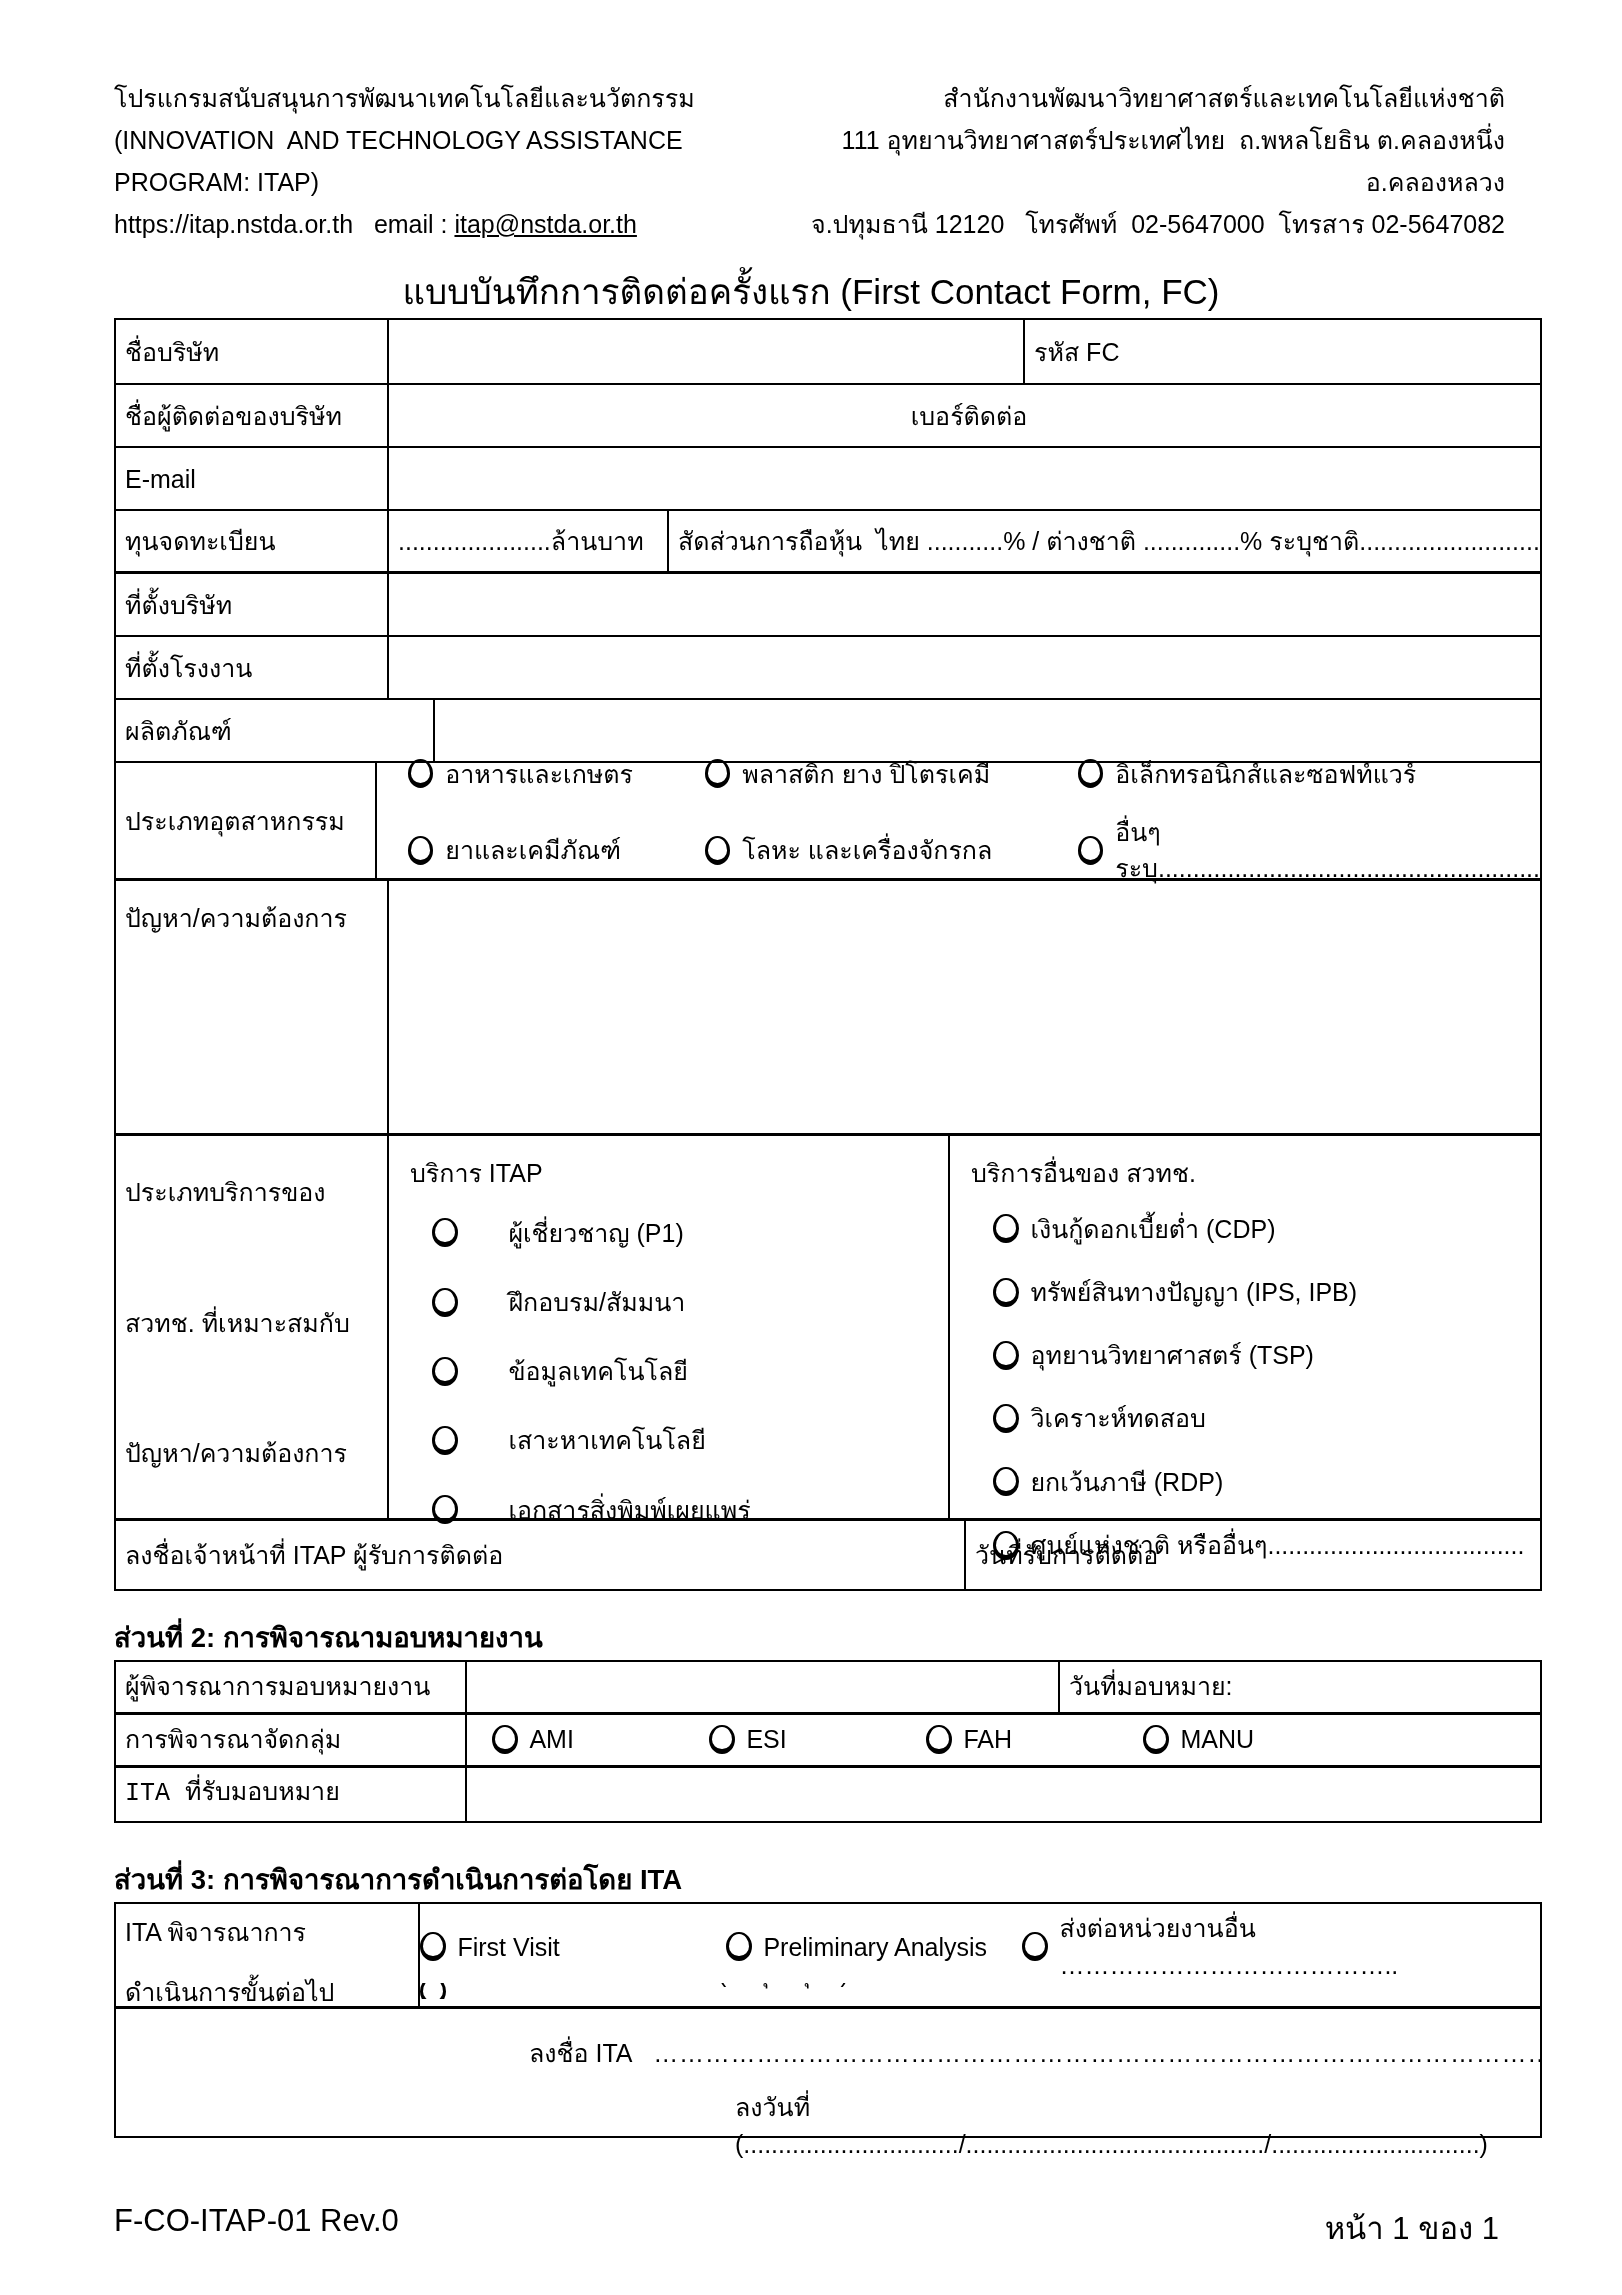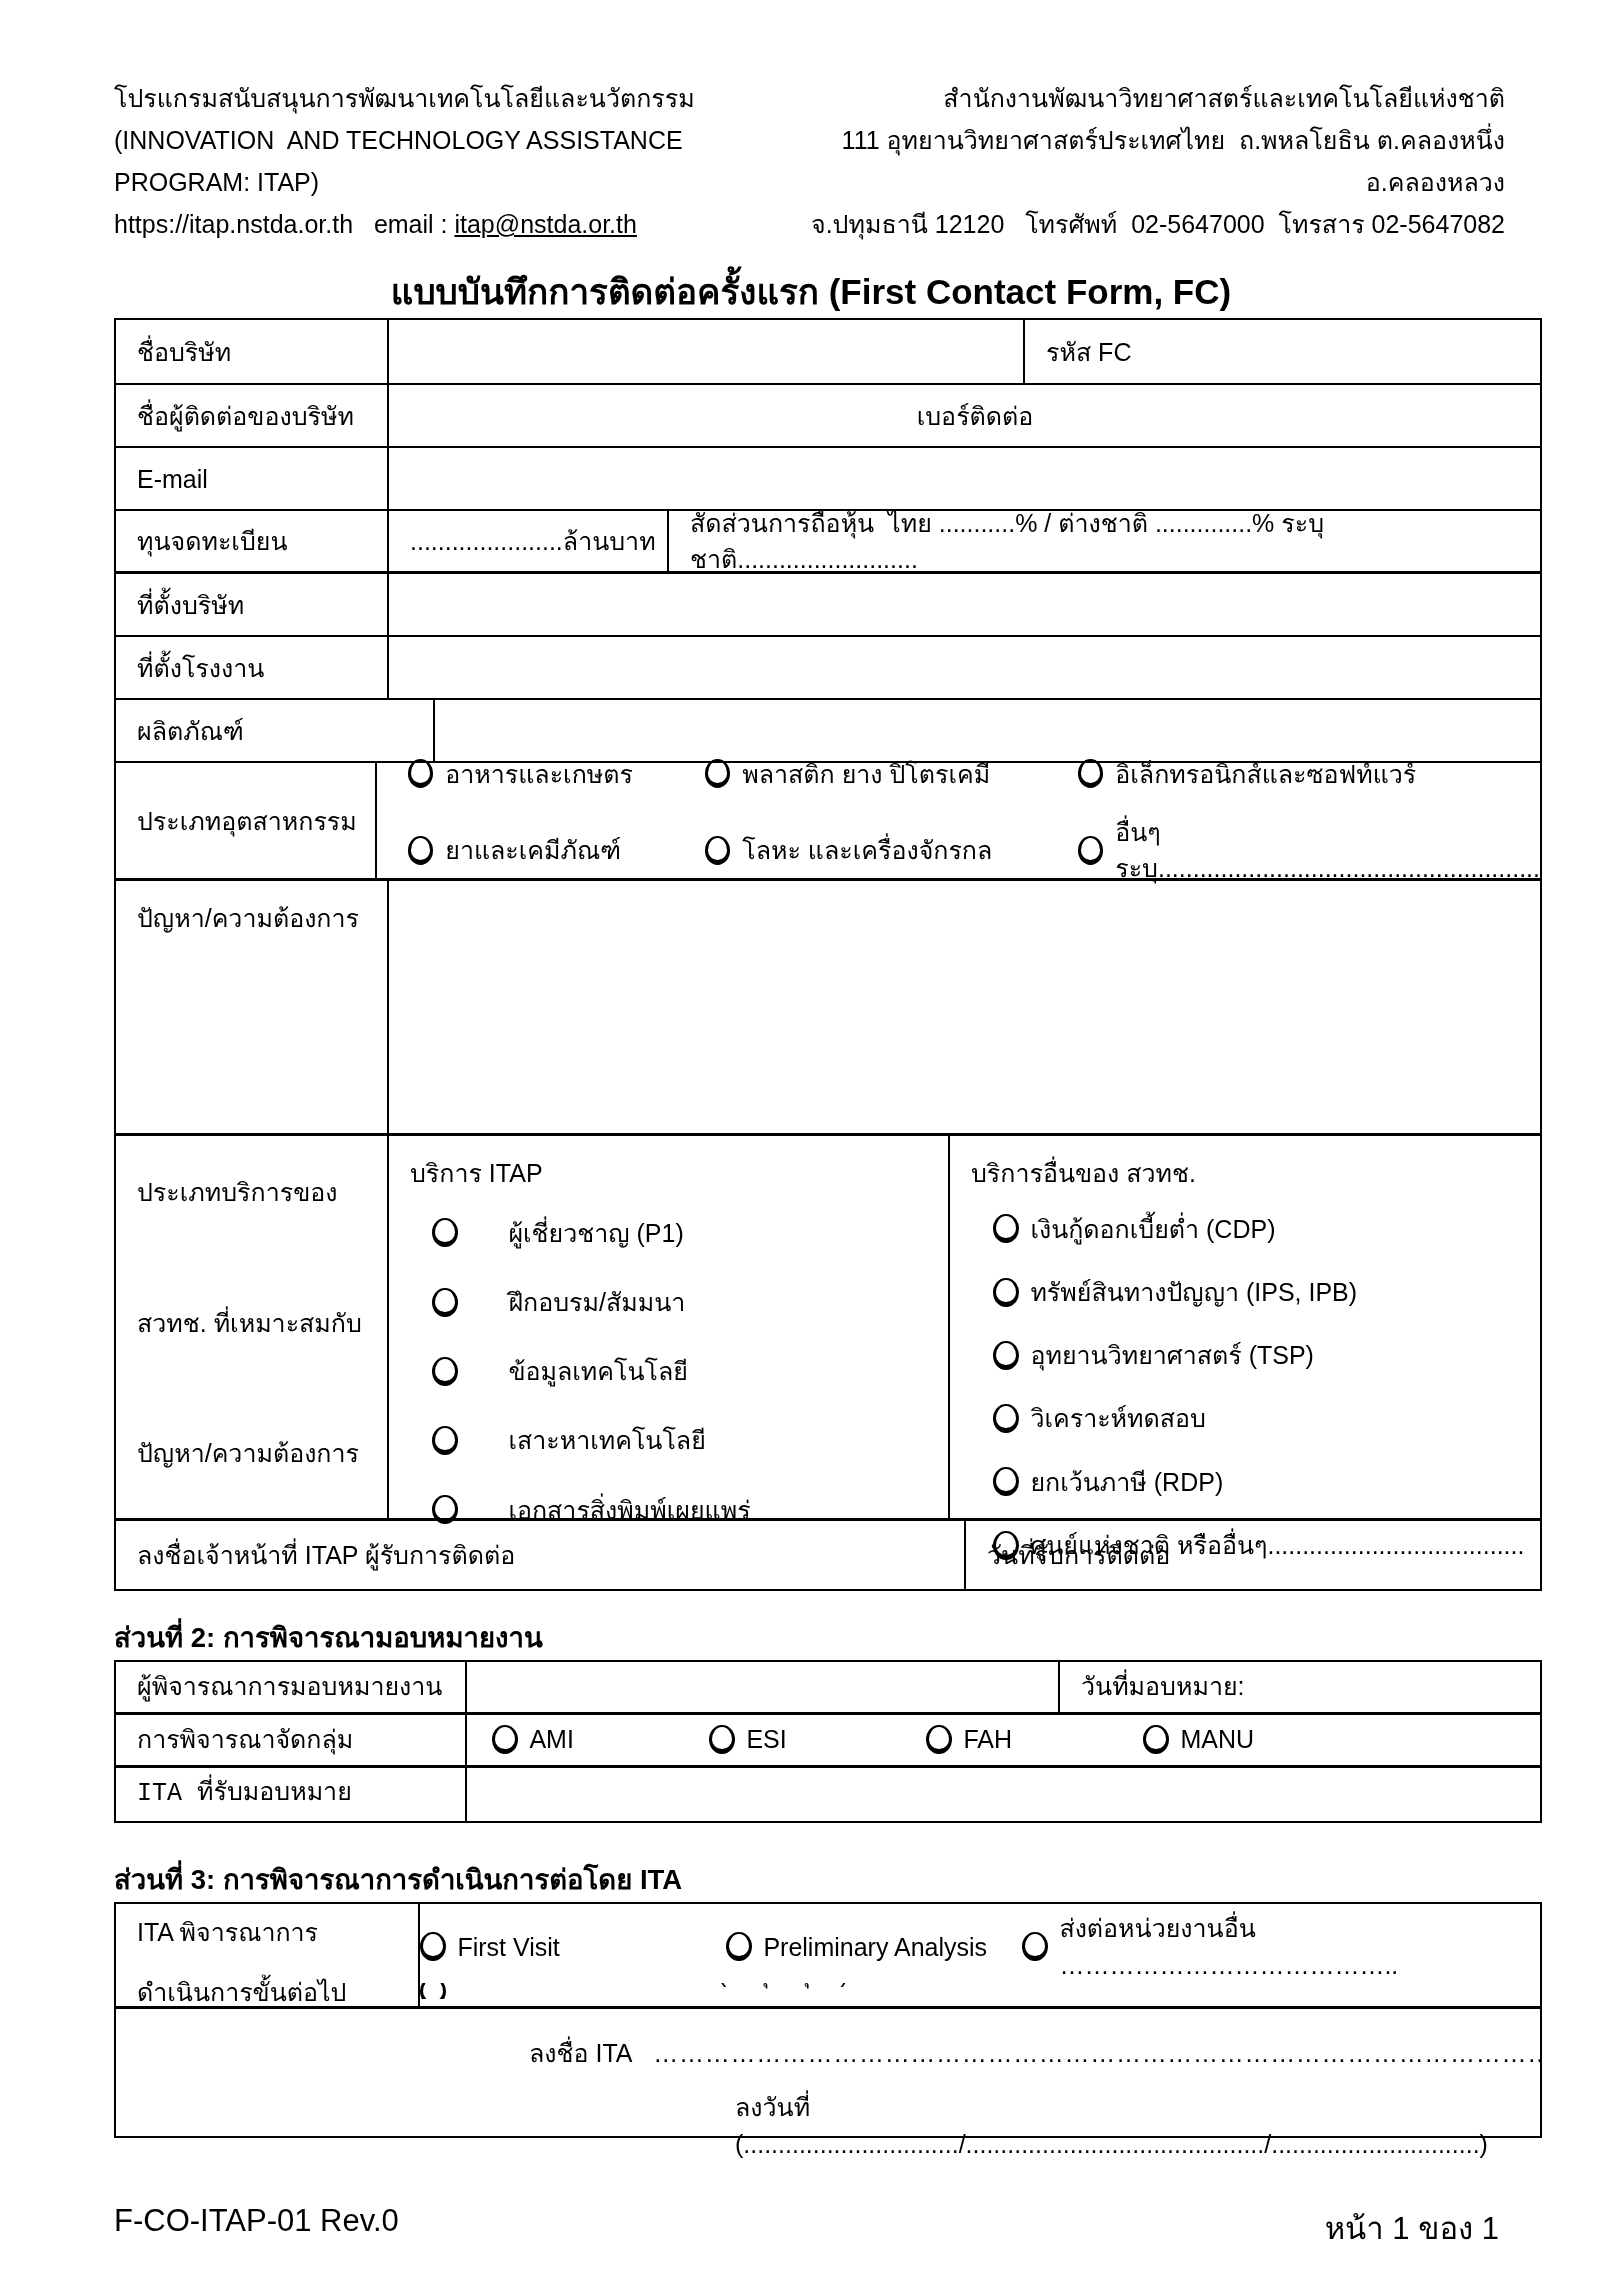--- a/index.html
+++ b/index.html
@@ -15,35 +15,35 @@
   }
   .bindtxt { white-space:pre-wrap; }
 
   
   .header { display:flex; justify-content:space-between; padding-top:77px; margin-left:114px; width:1428px; box-sizing:border-box; }
   .header-left div, .header-right div { line-height:42px; white-space:pre-wrap; }
   .header-right { text-align:right; padding-right:37px; }
   .email-link { text-decoration:underline; }
 
   
-  .doc-title { margin-top:23.6px; text-align:center; font-weight:bold; font-size:35px; line-height:46px; }
+  .doc-title { margin-top:23.6px; text-align:center; font-weight:normal; font-size:35px; line-height:46px; }
   .sec-h { margin-left:114px; font-weight:bold; font-size:27.5px; line-height:38px; }
   .s1h { margin-top:6.5px; }
   .s2h { margin-top:27.5px; }
   .s3h { margin-top:38px; }
 
   
   .tbl { margin-left:114px; width:1428px; border:2.6px solid #000; box-sizing:border-box; }
   .t1 { margin-top:3.9px; }
   .t2 { margin-top:2.6px; }
   .t3 { margin-top:3.3px; }
   .trow { display:flex; box-sizing:border-box; border-bottom:2px solid #000; }
   .trow:last-child { border-bottom:none; }
   .trow.heavy { border-bottom-width:3.3px; }
-  .cell { box-sizing:border-box; border-left:2px solid #000; padding-left:21px; display:flex; align-items:center; line-height:1.45; }
+  .cell { box-sizing:border-box; border-left:2px solid #000; padding-left:9px; display:flex; align-items:center; line-height:1.45; }
   .cell.first { border-left:none; }
   .cell.nopad { padding-left:0; }
 
   
   .radio {
     display:inline-block; flex:none;
     width:19.6px; height:22px;
     border:solid #000; border-width:2px 3.3px 5.2px 3.9px;
     border-radius:50%;
     margin-right:11.8px;

